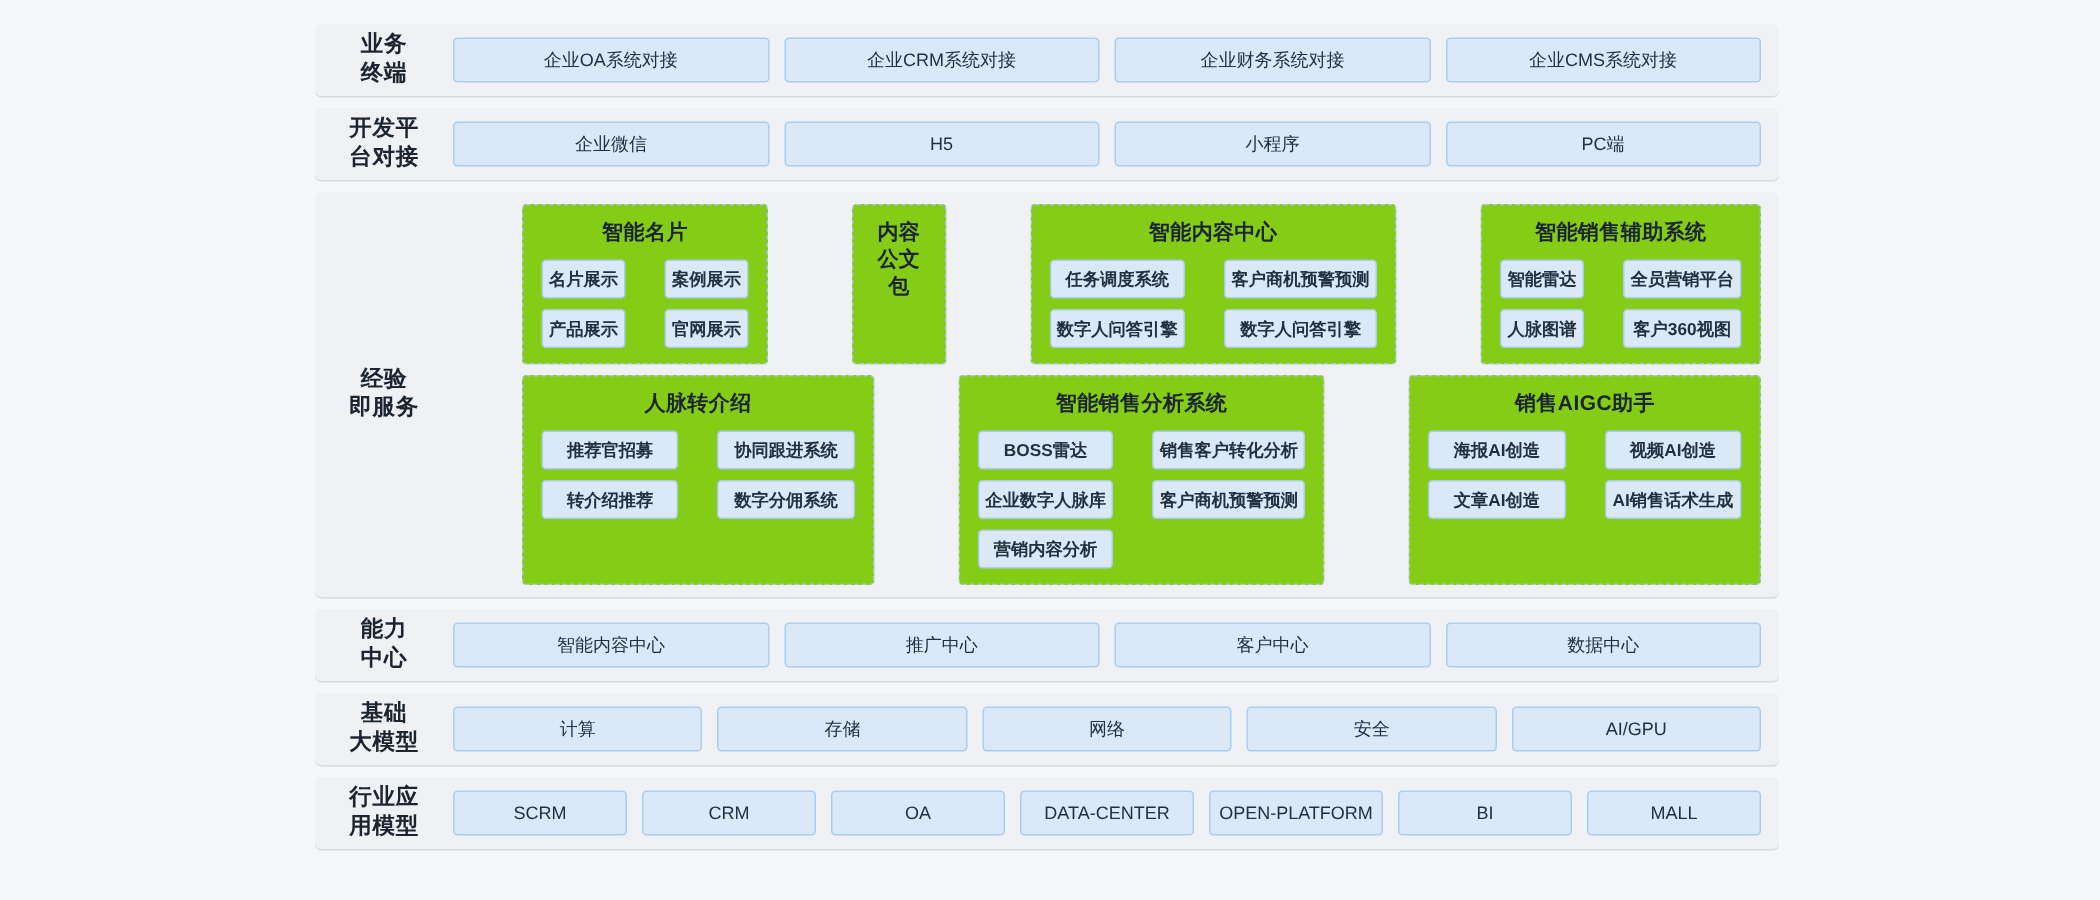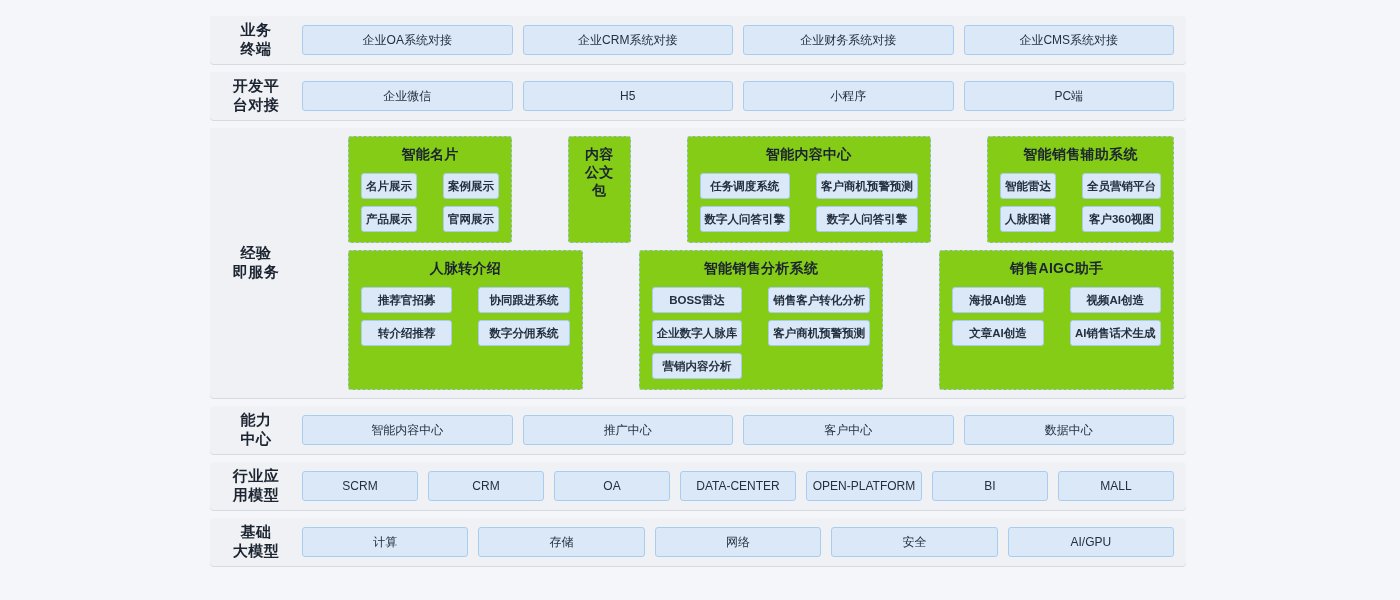--- a/index.html
+++ b/index.html
@@ -228,38 +228,38 @@
 中心</div>
     <div class="band-body">
       <div class="chip">智能内容中心</div>
       <div class="chip">推广中心</div>
       <div class="chip">客户中心</div>
       <div class="chip">数据中心</div>
     </div>
   </div>
 
   <div class="band">
+    <div class="band-label">基础
+大模型</div>
+    <div class="band-body">
+      <div class="chip">计算</div>
+      <div class="chip">存储</div>
+      <div class="chip">网络</div>
+      <div class="chip">安全</div>
+      <div class="chip">AI/GPU</div>
+    </div>
+  </div>
+
+  <div class="band">
     <div class="band-label">行业应
 用模型</div>
     <div class="band-body">
       <div class="chip">SCRM</div>
       <div class="chip">CRM</div>
       <div class="chip">OA</div>
       <div class="chip">DATA-CENTER</div>
       <div class="chip">OPEN-PLATFORM</div>
       <div class="chip">BI</div>
       <div class="chip">MALL</div>
     </div>
   </div>
 
-  <div class="band">
-    <div class="band-label">基础
-大模型</div>
-    <div class="band-body">
-      <div class="chip">计算</div>
-      <div class="chip">存储</div>
-      <div class="chip">网络</div>
-      <div class="chip">安全</div>
-      <div class="chip">AI/GPU</div>
-    </div>
-  </div>
-
 </div>
 
 </body></html>

